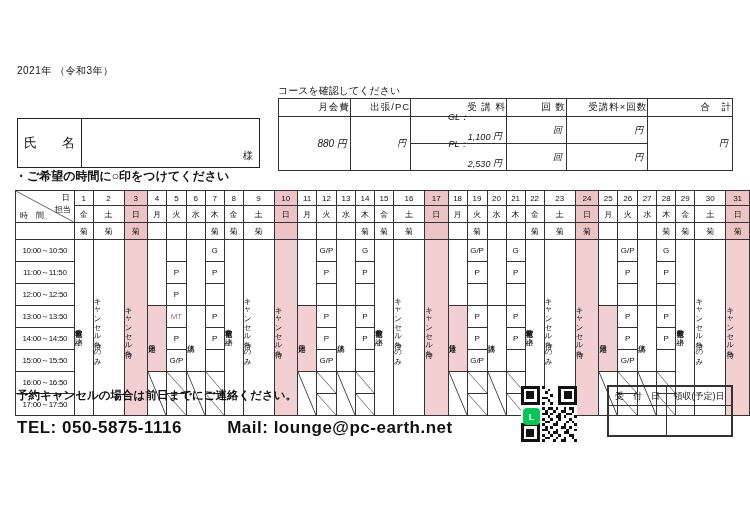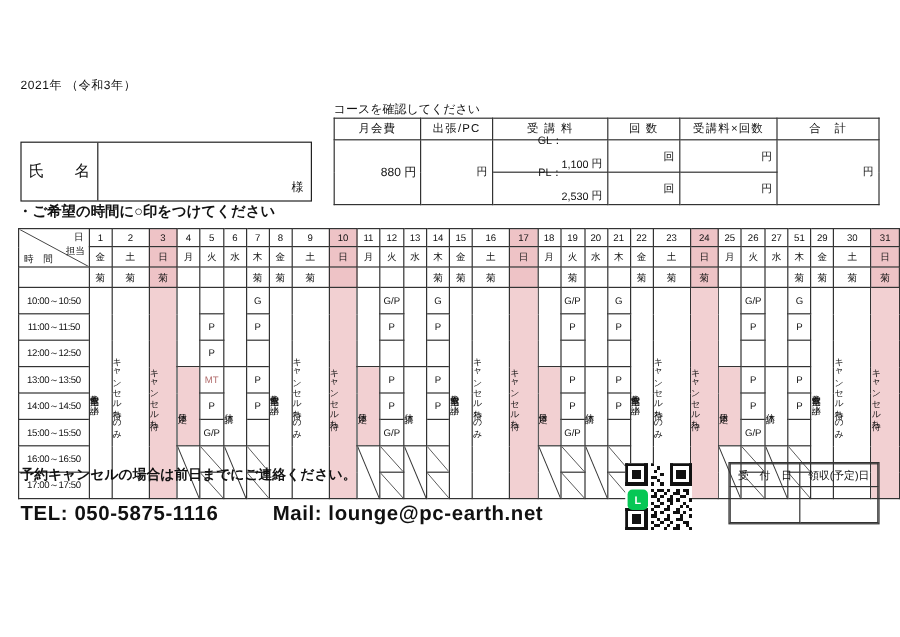--- a/index.html
+++ b/index.html
@@ -20,22 +20,22 @@
   
   .namebox{position:absolute;left:17px;top:118px;width:243px;height:50px;border:1.5px solid #222;box-sizing:border-box;display:flex;}
   .namebox .lbl{width:64px;border-right:1.5px solid #222;display:flex;align-items:center;justify-content:center;font-size:13px;letter-spacing:6px;padding-left:6px;box-sizing:border-box;}
   .namebox .val{flex:1;position:relative;}
   .namebox .sama{position:absolute;right:6px;bottom:4px;font-size:10px;}
 
   
   .course-note{position:absolute;left:278px;top:84px;font-size:10px;}
   .course{position:absolute;left:278px;top:98px;width:455px;border-collapse:collapse;font-size:9px;}
   .course th,.course td{border:1px solid #333;padding:0;text-align:center;vertical-align:middle;}
-  .course th{height:17px;font-weight:normal;font-size:9.5px;letter-spacing:1px;}
-  .course td{height:22px;}
+  .course th{height:17px;font-weight:normal;font-size:9.5px;letter-spacing:1px;text-align:right;}
+  .course td{height:22px;font-style:italic;}
   .course td.money{text-align:right;padding-right:3px;font-size:10px;}
   .course td.yen{text-align:right;padding-right:4px;font-size:9px;}
   .cell-sub{display:flex;align-items:center;justify-content:flex-end;height:100%;padding-right:4px;box-sizing:border-box;font-size:9px;}
   .relcell{position:relative;}
 
   .gl-note{position:absolute;left:418px;top:170px;font-size:9px;}
 
   .wish{position:absolute;left:15px;top:168px;font-size:12px;font-weight:bold;}
 
   
@@ -158,21 +158,21 @@
           <td class="daycol dnum ">18</td>
           <td class="daycol dnum ">19</td>
           <td class="daycol dnum ">20</td>
           <td class="daycol dnum ">21</td>
           <td class="daycol dnum ">22</td>
           <td class="daycol dnum ">23</td>
           <td class="daycol dnum sun">24</td>
           <td class="daycol dnum ">25</td>
           <td class="daycol dnum ">26</td>
           <td class="daycol dnum ">27</td>
-          <td class="daycol dnum ">51</td>
+          <td class="daycol dnum ">28</td>
           <td class="daycol dnum ">29</td>
           <td class="daycol dnum ">30</td>
           <td class="daycol dnum sun">31</td>
         </tr>
         <tr>
           <td class="daycol dwk ">金</td>
           <td class="daycol dwk ">土</td>
           <td class="daycol dwk sun">日</td>
           <td class="daycol dwk ">月</td>
           <td class="daycol dwk ">火</td>

